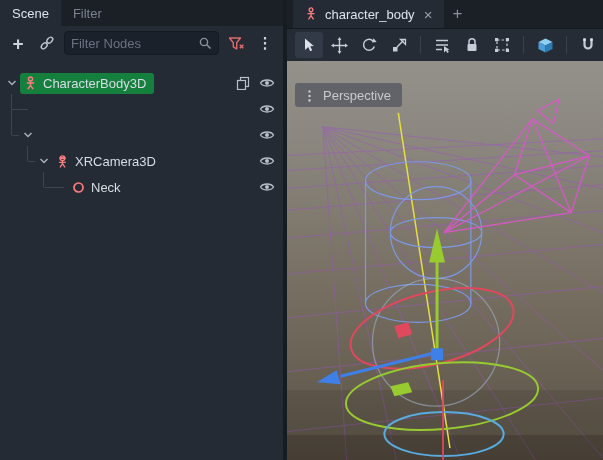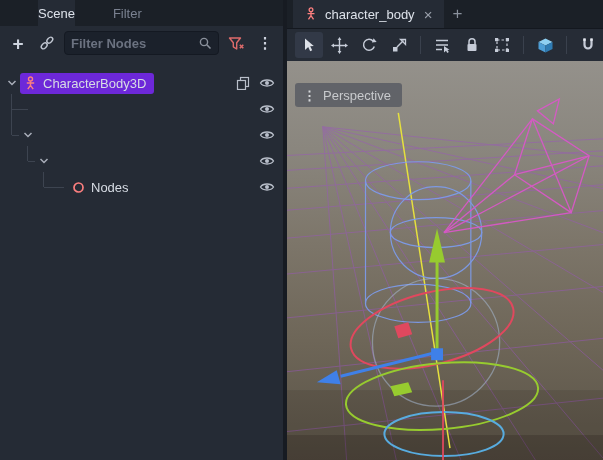--- a/index.html
+++ b/index.html
@@ -4,40 +4,40 @@
 <style>
   * { margin:0; padding:0; box-sizing:border-box; }
   html,body { background:#14181f; }
   body { font-family:"Liberation Sans", sans-serif; }
   .app { width:603px; height:460px; background:#1b2027; display:flex; color:#cfd5e0;
          font-size:13px; position:relative; overflow:hidden; user-select:none; }
 
   
   .left-dock { width:283px; display:flex; flex-direction:column; background:#1b2027; }
   .dock-tabs { height:26px; display:flex; background:#1b2027; align-items:stretch; }
-  .dock-tab { padding:0 0; display:flex; align-items:center; color:#7a8190; cursor:pointer;margin-left:38px; }
+  .dock-tab { padding:0 12px; display:flex; align-items:center; color:#7a8190; cursor:pointer; }
   .dock-tab.active { background:#252b35; color:#dde2ea; }
   .dock-body { flex:1; background:#252b35; display:flex; flex-direction:column; }
   .dock-toolbar { height:34px; display:flex; align-items:center; padding:0 6px; gap:5px; }
   .tool-btn { width:24px; height:24px; display:flex; align-items:center; justify-content:center;
               cursor:pointer; border-radius:3px; color:#cdd3de; flex:0 0 auto; }
   .tool-btn.plus { font-size:19px; font-weight:bold; line-height:1; }
   .tool-btn.dots { font-size:15px; font-weight:bold; }
   .filter-box { flex:1; height:24px; background:#1b212b; border:1px solid #141922; border-radius:4px;
                 display:flex; align-items:center; padding:0 6px; gap:4px; min-width:0; }
   .filter-box input { flex:1; min-width:0; background:transparent; border:none; outline:none;
-                      color:#cfd5e0; font-size:13px; font-family:"Liberation Sans",sans-serif;font-weight:bold; }
+                      color:#cfd5e0; font-size:13px; font-family:"Liberation Sans",sans-serif; }
   .filter-box input::placeholder { color:#6b7280; }
 
   .tree { flex:1; position:relative; padding-top:10px; }
   .tree-row { height:26px; display:flex; align-items:center; padding:0 8px 0 4px; cursor:pointer; }
   .ind { width:16px; flex:0 0 auto; }
   .arrow { width:16px; flex:0 0 auto; display:flex; align-items:center; justify-content:center; cursor:pointer; }
   .sel-wrap { display:flex; align-items:center; gap:5px; padding:3px 8px 3px 3px; border-radius:3px; }
-  .tree-row.selected .sel-wrap { background:#6d28d9; }
+  .tree-row.selected .sel-wrap { background:#15803d; }
   .node-ic { width:15px; height:15px; display:flex; align-items:center; justify-content:center; flex:0 0 auto; }
   .row-label { white-space:nowrap; color:#d7dce4; }
   .row-tail { margin-left:auto; display:flex; align-items:center; gap:9px; }
   .eye-btn, .copy-btn { display:flex; align-items:center; justify-content:center; cursor:pointer; }
   .guide { position:absolute; background:#3d4450; }
 
   
   .divider { width:4px; background:#171b22; }
 
   
@@ -175,20 +175,32 @@
         </div>
 
         <div class="tree-row">
           <span class="ind"></span>
             <span class="ind"></span>
           <span class="arrow">
             <svg width="10" height="8" viewBox="0 0 10 8">
                 <path d="M1.5 2 L5 5.5 L8.5 2" stroke="#a8aeb9" stroke-width="1.5" fill="none"></path>
               </svg>
           </span>
+          <span class="sel-wrap">
+            <span class="node-ic">
+              <svg width="15" height="15" viewBox="0 0 15 15">
+                <g fill="none" stroke-width="1.3" stroke="#fc7f7f">
+                  <circle cx="7.5" cy="4.2" r="2.4"></circle>
+                  <path d="M7.5 6.8 V9.6 M7.5 9.6 L5 13.3 M7.5 9.6 L10 13.3 M4.2 8.4 H10.8"></path>
+                </g>
+                <rect x="4.6" y="3.1" width="5.8" height="2" fill="#fc7f7f"></rect>
+              </svg>
+            </span>
+            <span class="row-label">XRCamera3D</span>
+          </span>
           <span class="row-tail">
             <span class="eye-btn">
               <svg width="16" height="14" viewBox="0 0 16 14">
                 <path d="M1.5 7 C4 3 12 3 14.5 7 C12 11 4 11 1.5 7 Z" fill="none" stroke="#b9bfca" stroke-width="1.3"></path>
                 <circle cx="8" cy="7" r="2" fill="#b9bfca"></circle>
               </svg>
             </span>
           </span>
         </div>
 
@@ -196,21 +208,21 @@
           <span class="ind"></span>
             <span class="ind"></span>
             <span class="ind"></span>
             <span class="ind"></span>
           <span class="sel-wrap">
             <span class="node-ic">
               <svg width="15" height="15" viewBox="0 0 15 15">
                 <circle cx="7.5" cy="7.5" r="4.5" fill="none" stroke-width="1.7" stroke="#fc7f7f"></circle>
               </svg>
             </span>
-            <span class="row-label">Nodes</span>
+            <span class="row-label">Neck</span>
           </span>
           <span class="row-tail">
             <span class="eye-btn">
               <svg width="16" height="14" viewBox="0 0 16 14">
                 <path d="M1.5 7 C4 3 12 3 14.5 7 C12 11 4 11 1.5 7 Z" fill="none" stroke="#b9bfca" stroke-width="1.3"></path>
                 <circle cx="8" cy="7" r="2" fill="#b9bfca"></circle>
               </svg>
             </span>
           </span>
         </div>

